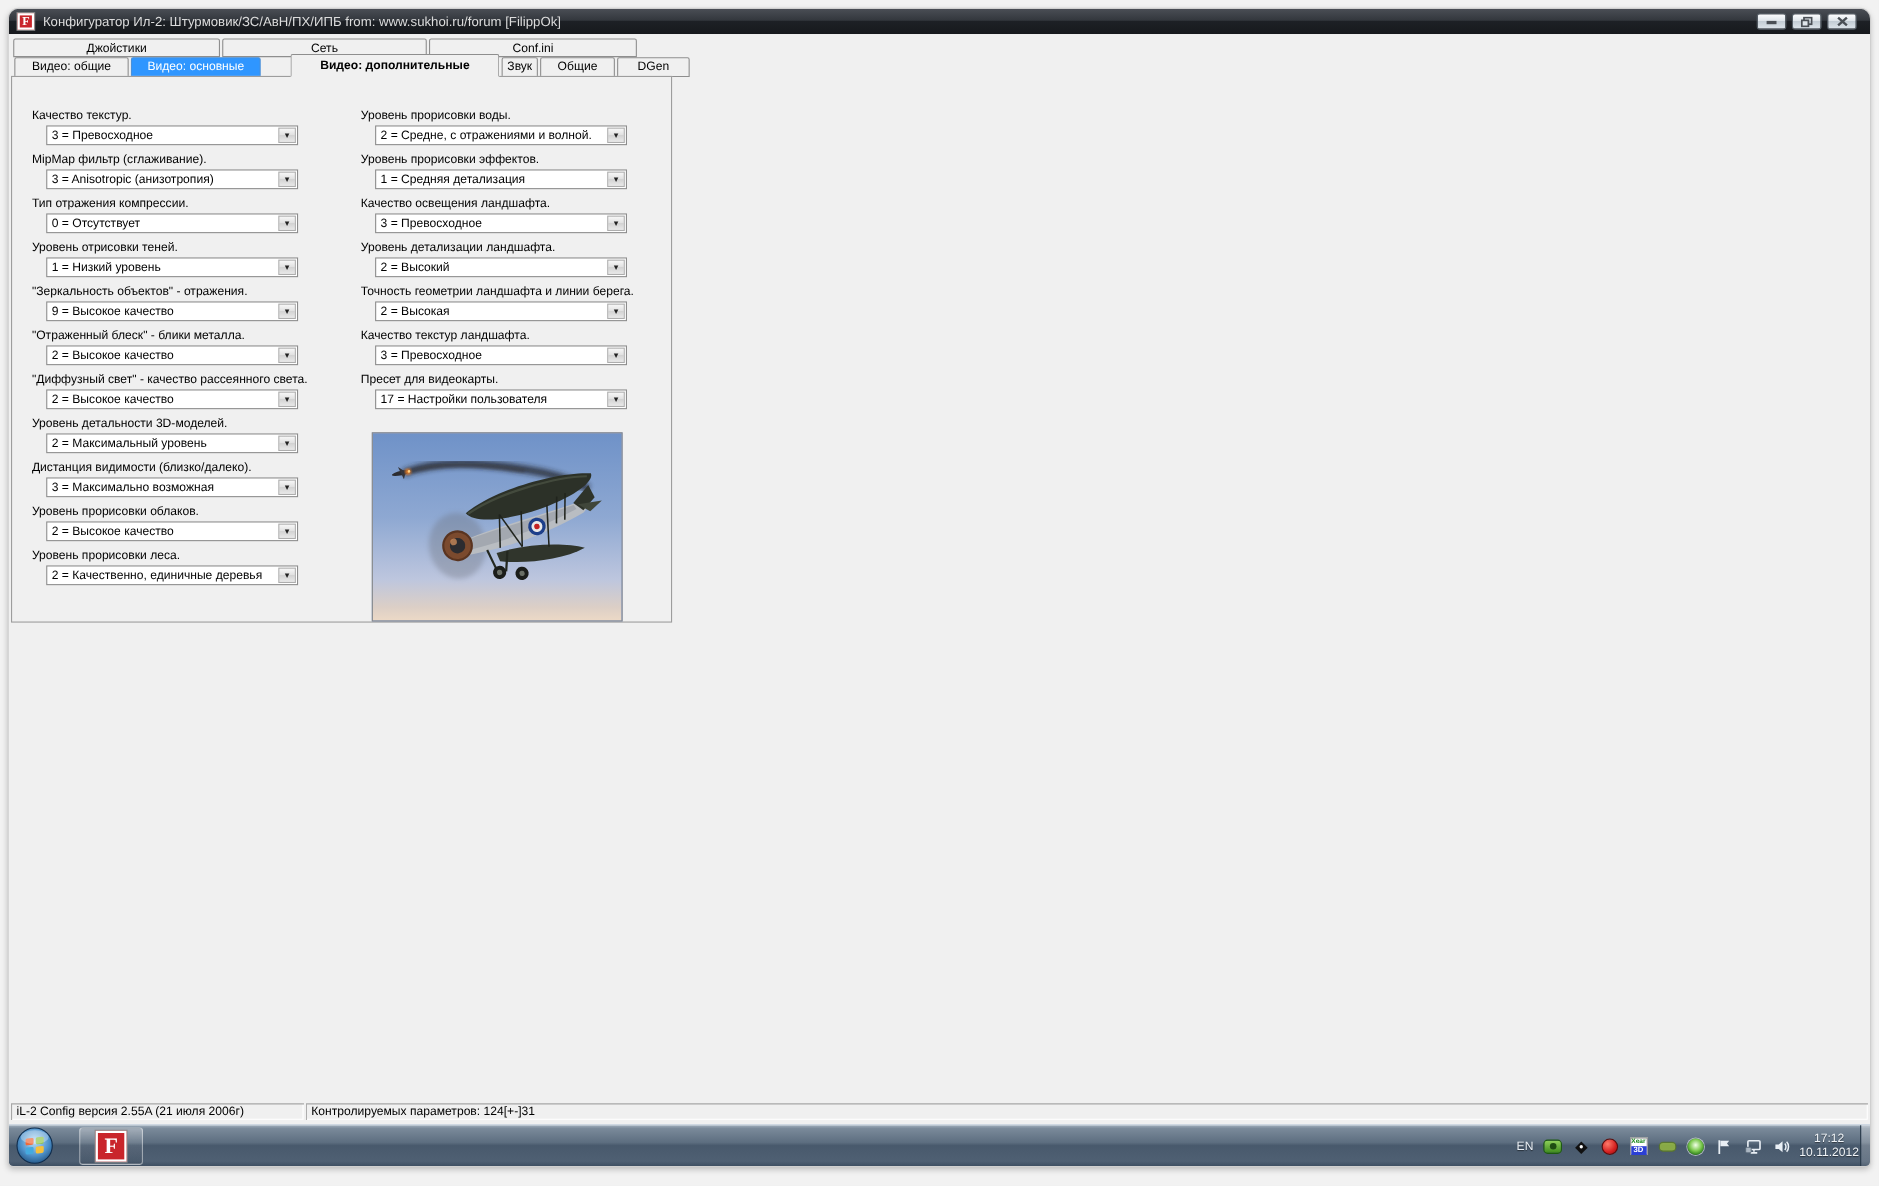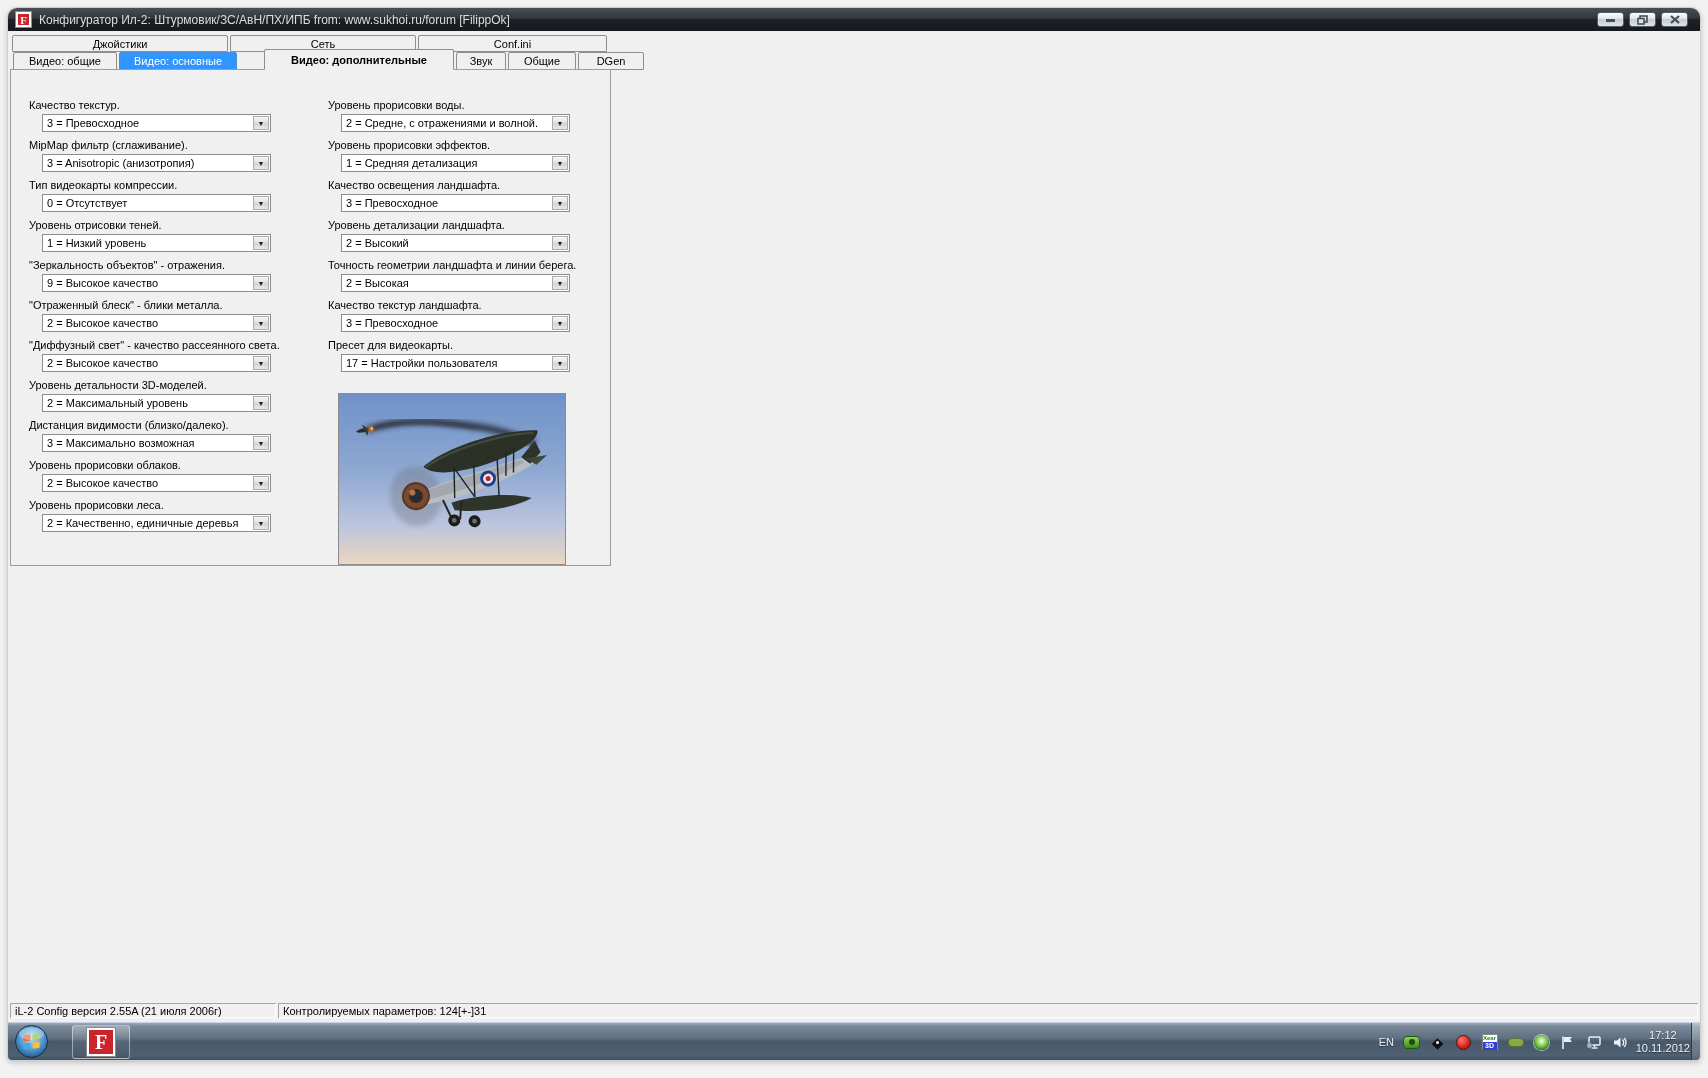--- a/index.html
+++ b/index.html
@@ -149,29 +149,29 @@
         <svg width="10" height="9" viewBox="0 0 10 9">
             <path d="M1,1 L9,8 M9,1 L1,8" stroke="#4a4f55" stroke-width="2.2"></path>
           </svg>
       </div>
     </div>
   </div>
 
   <div class="client">
 
     <div class="tabrow1">
-        <div class="tab1" style="width: 216px;">Джойстики</div>
+        <div class="tab1" style="width: 188px;">Джойстики</div>
         <div class="tab1" style="width: 186px; text-align: right;">Сеть</div>
         <div class="tab1" style="width: 189px;">Conf.ini</div>
       </div>
     <div class="tabrow2">
         <div class="tab2" style="width: 104px;">Видео: общие</div>
         <div class="tab2 selected" style="width: 118px;">Видео: основные</div>
         <div class="tab2 active" style="width: 190px; margin-left: 25px;">Видео: дополнительные</div>
-        <div class="tab2" style="width: 50px;">Звук</div>
+        <div class="tab2" style="width: 33px;">Звук</div>
         <div class="tab2" style="width: 68px;">Общие</div>
         <div class="tab2" style="width: 66px;">DGen</div>
       </div>
 
     <div class="panel">
       <div class="col left">
   <div class="setting">
     <div class="lbl">Качество текстур.</div>
     <div class="combo">
       <span class="val">3 = Превосходное</span>
@@ -185,21 +185,21 @@
     <div class="lbl">MipMap фильтр (сглаживание).</div>
     <div class="combo">
       <span class="val">3 = Anisotropic (анизотропия)</span>
       <span class="btn">
                 <span>▼</span>
               </span>
     </div>
   </div>
 
   <div class="setting">
-    <div class="lbl">Тип видеокарты компрессии.</div>
+    <div class="lbl">Тип отражения компрессии.</div>
     <div class="combo">
       <span class="val">0 = Отсутствует</span>
       <span class="btn">
                 <span>▼</span>
               </span>
     </div>
   </div>
 
   <div class="setting">
     <div class="lbl">Уровень отрисовки теней.</div>

